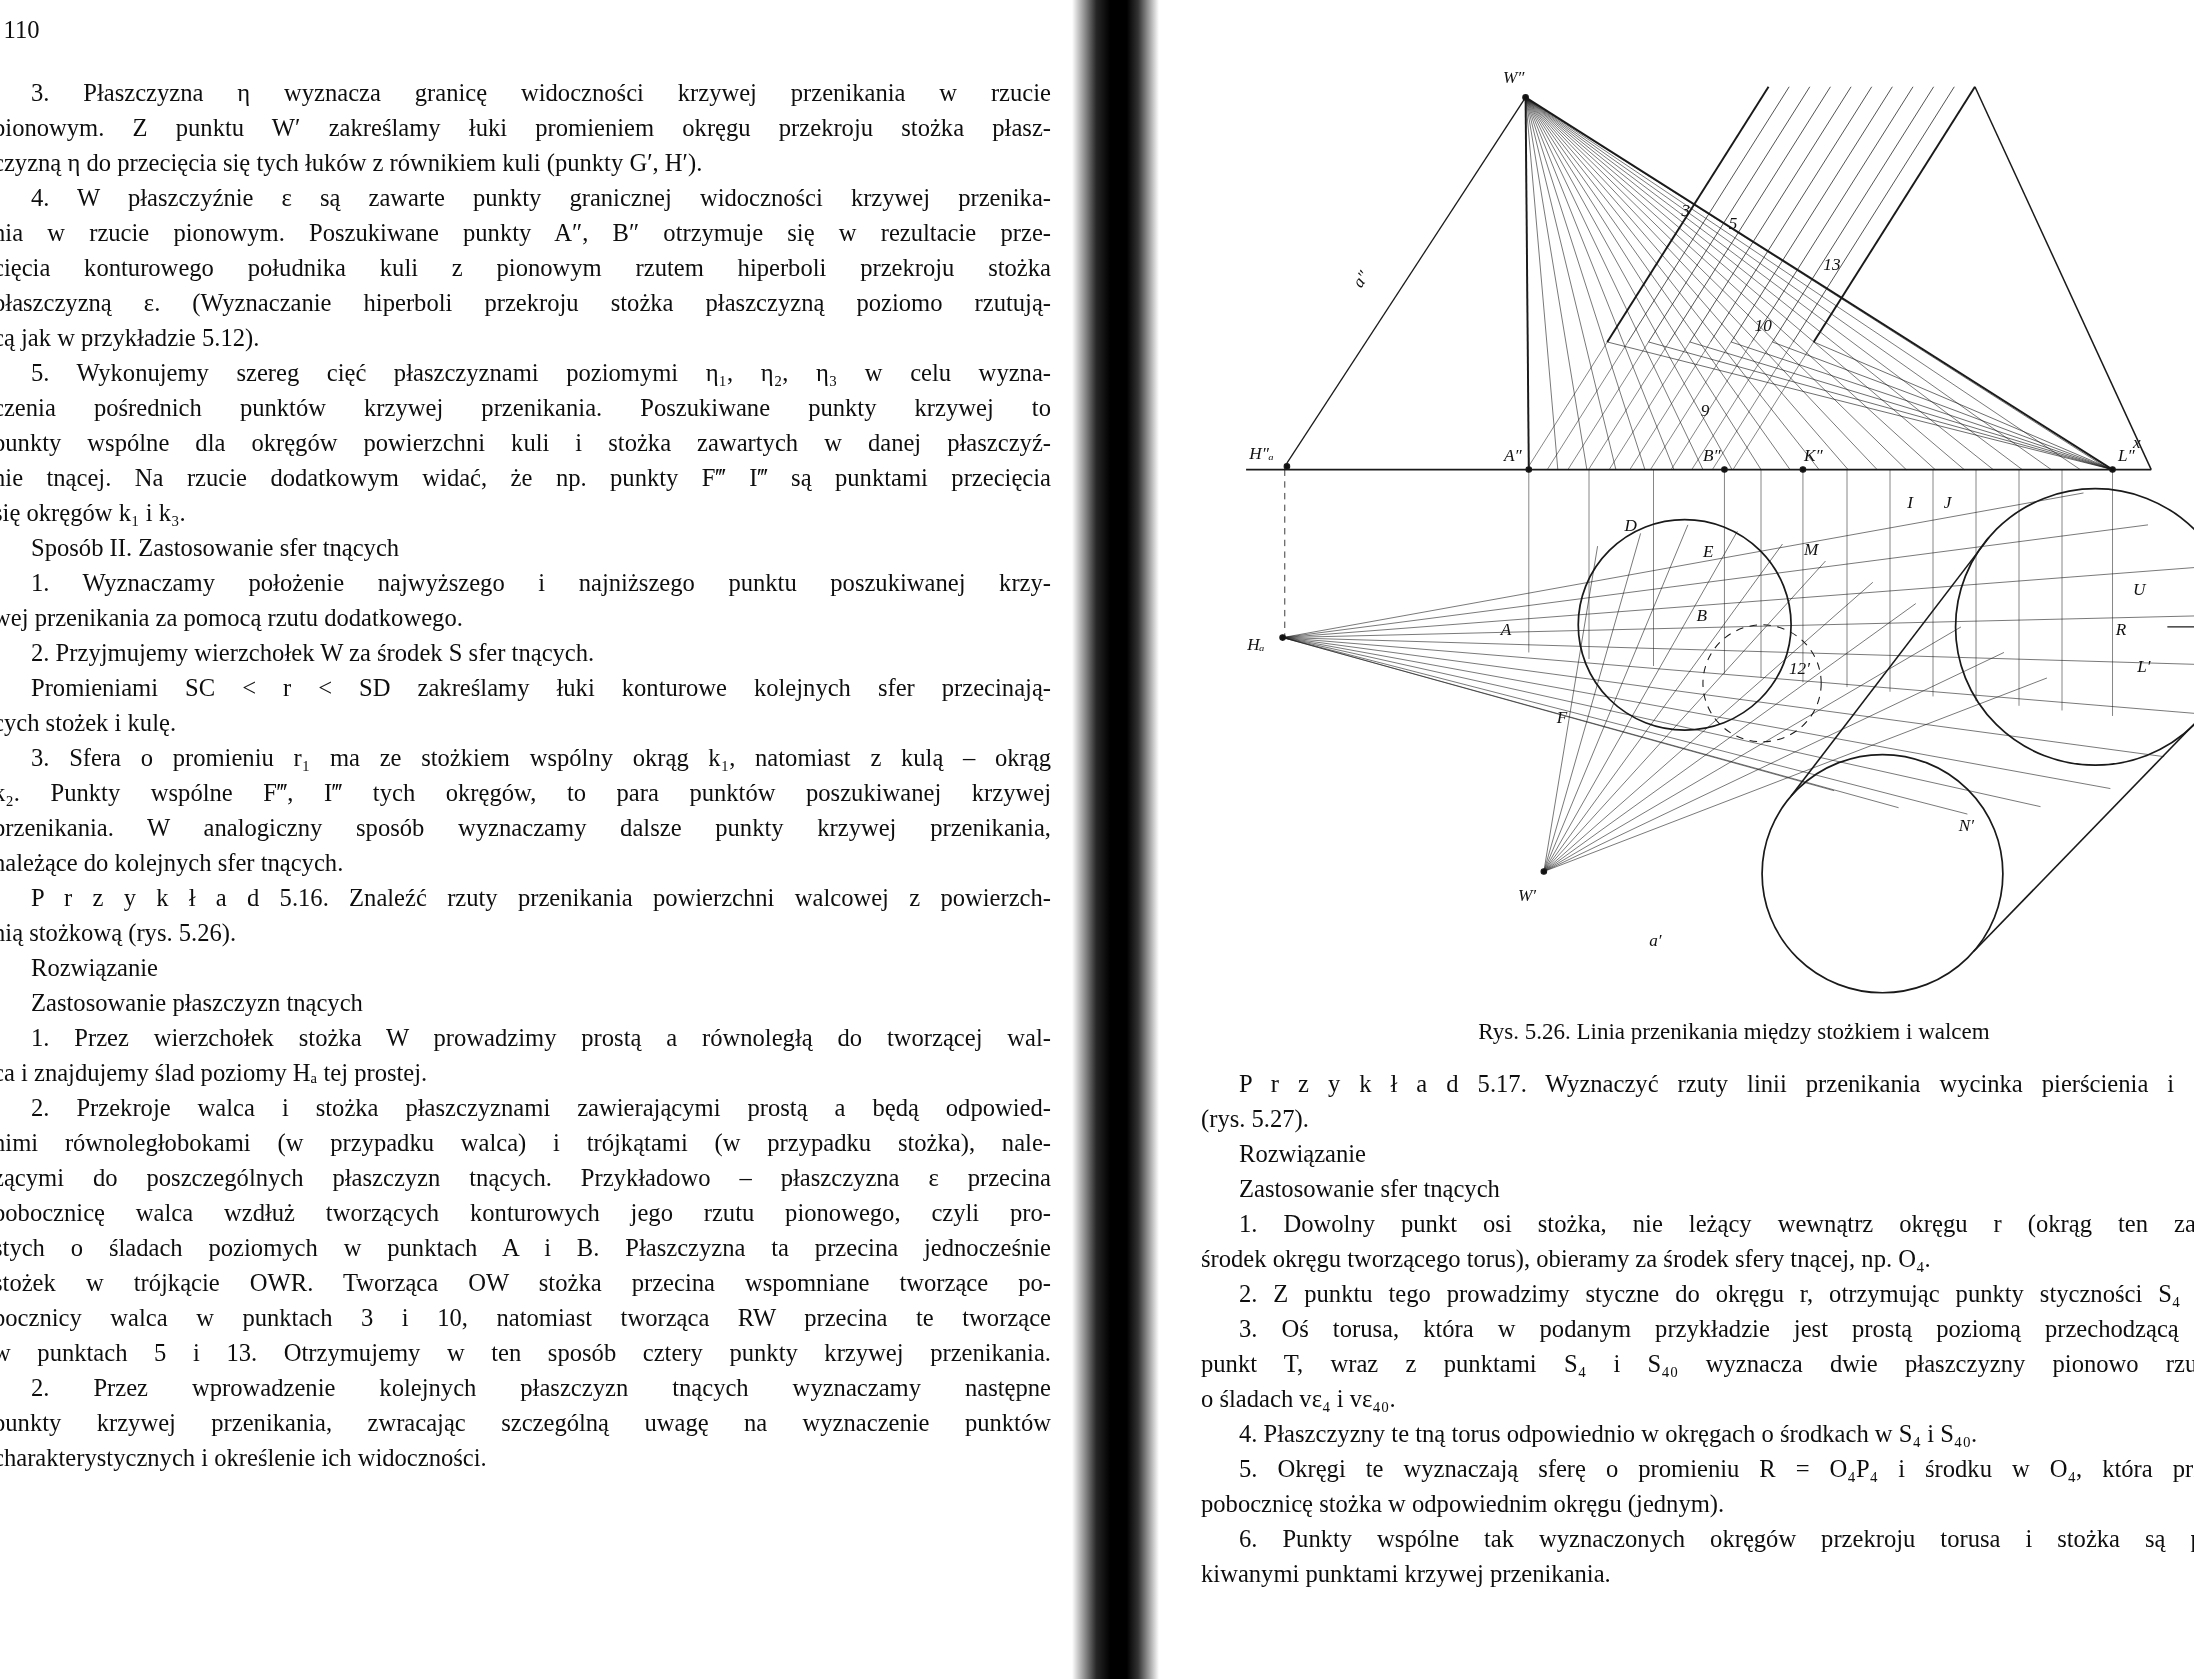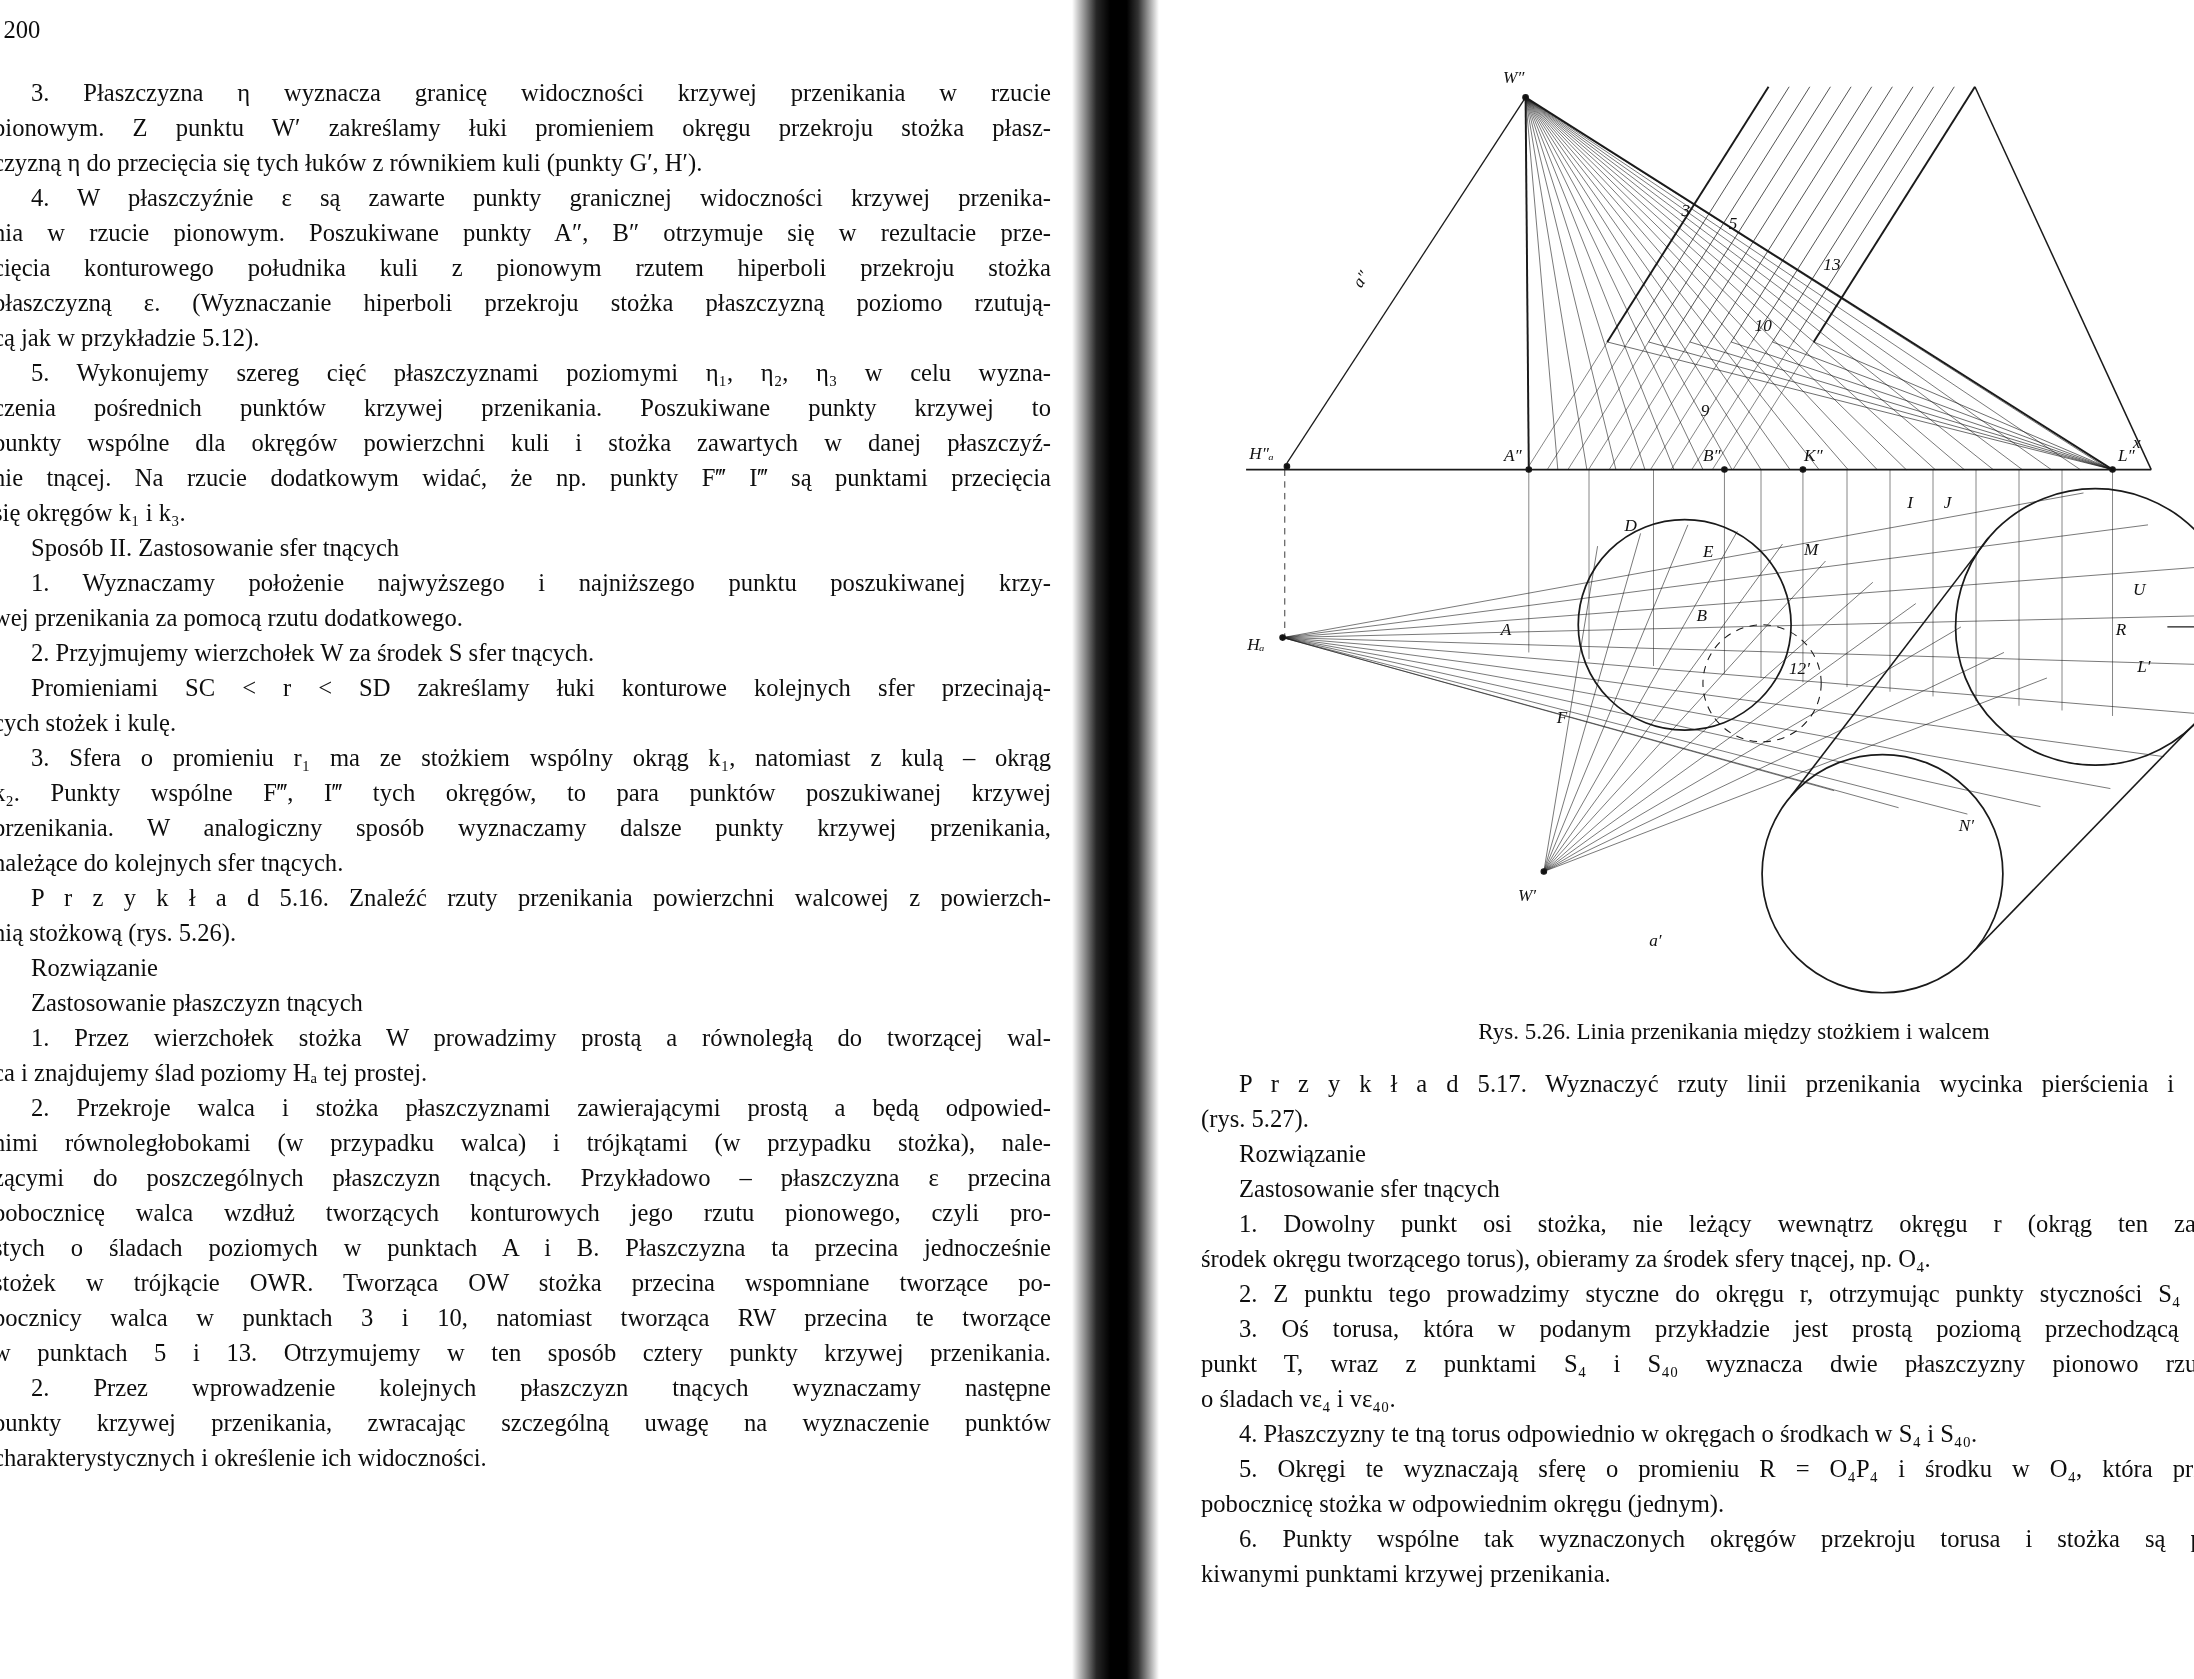--- a/index.html
+++ b/index.html
@@ -27,21 +27,21 @@
     font-family:"Liberation Serif","DejaVu Serif","DejaVu Sans",serif;
   }
   #caption{
     position:absolute;left:1159px;top:1019px;width:1150px;
     font-size:23px;text-align:center;
   }
 </style>
 </head>
 <body>
 
-<div class="pageno" id="pn-left">200</div>
+<div class="pageno" id="pn-left">110</div>
 
 <div class="textcol" id="left-text">
     <div class="tl ind jst">3. Płaszczyzna η wyznacza granicę widoczności krzywej przenikania w rzucie</div>
     <div class="tl jst">pionowym. Z punktu W′ zakreślamy łuki promieniem okręgu przekroju stożka płasz-</div>
     <div class="tl">czyzną η do przecięcia się tych łuków z równikiem kuli (punkty G′, H′).</div>
     <div class="tl ind jst">4. W płaszczyźnie ε są zawarte punkty granicznej widoczności krzywej przenika-</div>
     <div class="tl jst">nia w rzucie pionowym. Poszukiwane punkty A″, B″ otrzymuje się w rezultacie prze-</div>
     <div class="tl jst">cięcia konturowego południka kuli z pionowym rzutem hiperboli przekroju stożka</div>
     <div class="tl jst">płaszczyzną ε. (Wyznaczanie hiperboli przekroju stożka płaszczyzną poziomo rzutują-</div>
     <div class="tl">cą jak w przykładzie 5.12).</div>

